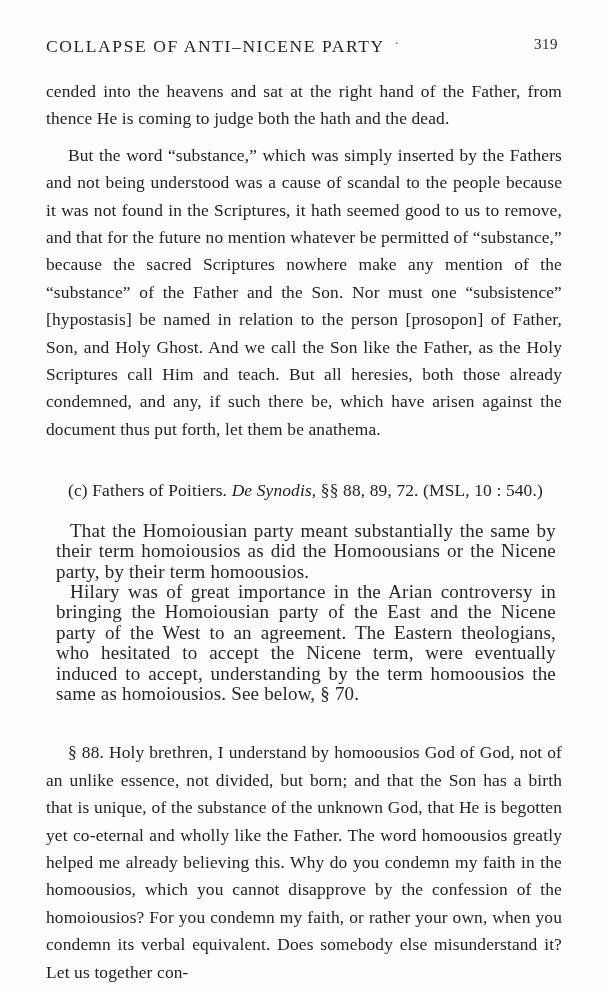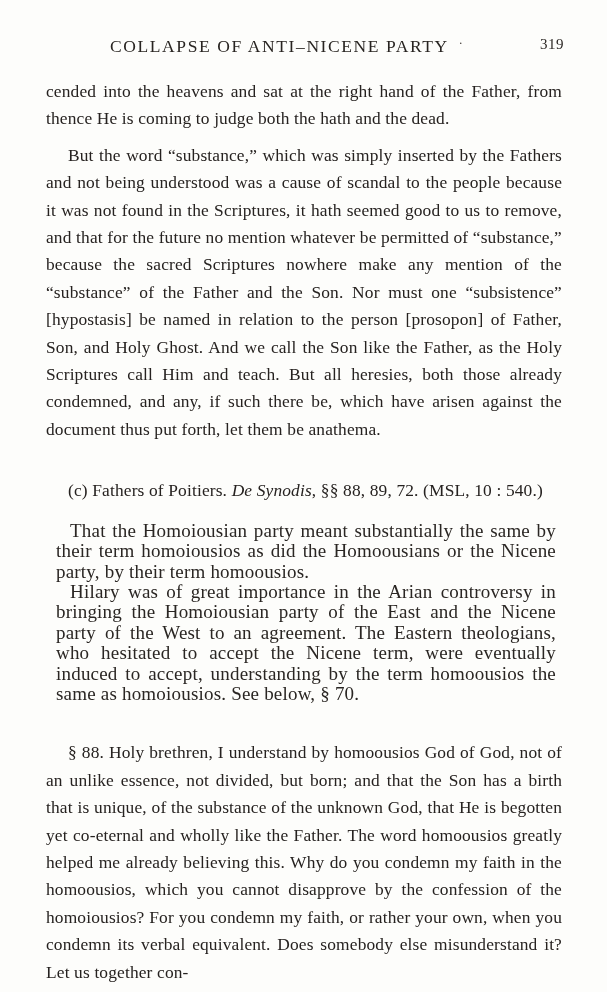--- a/index.html
+++ b/index.html
@@ -28,33 +28,32 @@
     top: 36px;
     width: 520px;
     display: flex;
     align-items: baseline;
     justify-content: flex-start;
   }
   .running-title {
     font-size: 17.5px;
     letter-spacing: 1.6px;
     color: #282421;
-    margin-left: 64px;
     white-space: nowrap;
   }
   .header-mark {
     font-size: 12px;
     color: #3a3430;
     margin-left: 10px;
     position: relative;
     top: -5px;
   }
   .folio {
     position: absolute;
-    right: 2px;
+    right: 8px;
     font-size: 15px;
     letter-spacing: 0.5px;
     color: #2b2724;
   }
   .body {
     position: absolute;
     left: 46px;
     top: 78px;
     width: 516px;
   }

